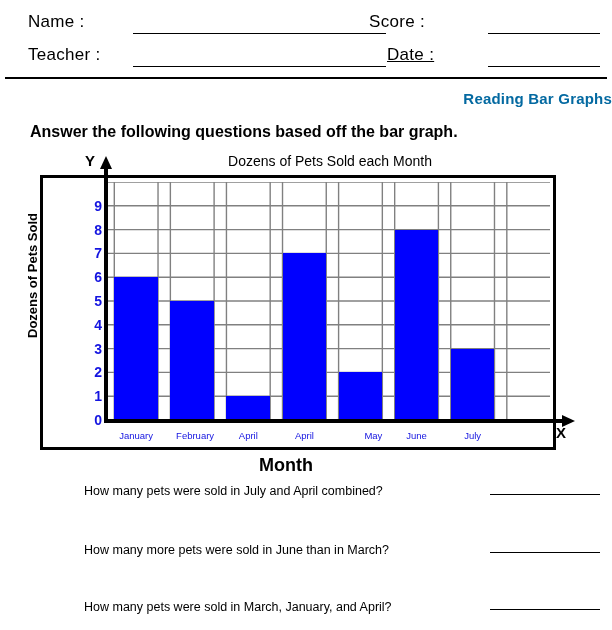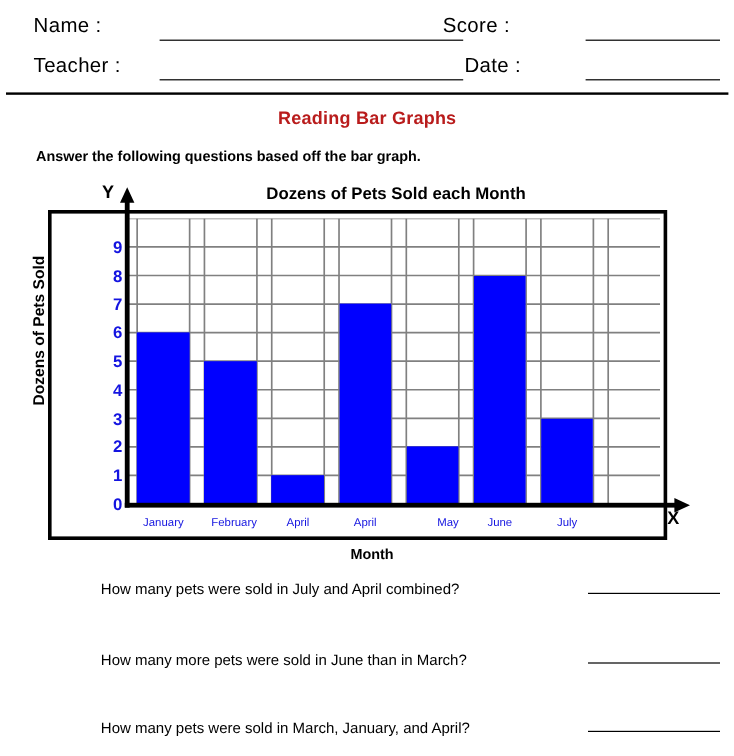--- a/index.html
+++ b/index.html
@@ -29,39 +29,39 @@
     position: absolute;
     border-bottom: 1.6px solid #000;
     height: 0;
   }
   #name-label   { left: 28px;  top: 12px; }
   #name-line    { left: 133px; top: 33px; width: 253px; }
   #teacher-label{ left: 28px;  top: 45px; }
   #teacher-line { left: 133px; top: 66px; width: 253px; }
   #score-label  { left: 369px; top: 12px; }
   #score-line   { left: 488px; top: 33px; width: 112px; }
-  #date-label   { left: 387px; top: 45px; }
+  #date-label   { left: 387px; top: 45px; text-decoration: underline; }
   #date-line    { left: 488px; top: 66px; width: 112px; }
 
   #top-rule {
     position: absolute; left: 5px; top: 77px; width: 602px; height: 0;
     border-bottom: 2.2px solid #000;
   }
 
   
   #worksheet-title {
     position: absolute; left: 0; top: 90px; width: 612px;
-    text-align: center;
+    text-align: right;
     font-size: 15px; font-weight: bold;
-    color: #b91c1c;
+    color: #0369a1;
     letter-spacing: .2px;
   }
   #instruction {
     position: absolute; left: 30px; top: 123px;
-    font-size: 12px; font-weight: bold; color: #000;
+    font-size: 16px; font-weight: bold; color: #000;
   }
 
   
   
   #chart-frame {
     position: absolute;
     left: 40px; top: 175px;
     width: 516px; height: 275px;
     border: 3px solid #000;
     background: #fff;
@@ -122,21 +122,21 @@
     font-size: 15px; font-weight: bold; color: #000;
   }
   #x-letter {
     position: absolute; left: 556px; top: 424px;
     font-size: 15px; font-weight: bold; color: #000;
   }
 
   #chart-title {
     position: absolute; left: 120px; top: 153px; width: 420px;
     text-align: center;
-    font-size: 14px; font-weight: bold; color: #000;
+    font-size: 14px; font-weight: normal; color: #000;
   }
 
   .ytick {
     position: absolute;
     right: 0;
     width: 26px;
     text-align: right;
     font-size: 14px; font-weight: bold;
     color: #1414e0;
     line-height: 1;
@@ -158,23 +158,23 @@
   .xtick {
     position: absolute;
     top: 430px;
     text-align: center;
     font-size: 9.5px;
     color: #1414e0;
     white-space: nowrap;
   }
 
   #x-axis-title {
-    position: absolute; left: 52px; top: 455px; width: 516px;
-    text-align: center;
-    font-size: 12px; font-weight: bold; color: #000;
+    position: absolute; left: 28px; top: 455px; width: 516px;
+    text-align: center;
+    font-size: 18px; font-weight: bold; color: #000;
   }
 
   
   .question {
     position: absolute;
     left: 36px;
     width: 420px;
     font-size: 12.5px;
     color: #000;
     line-height: 1.65;

